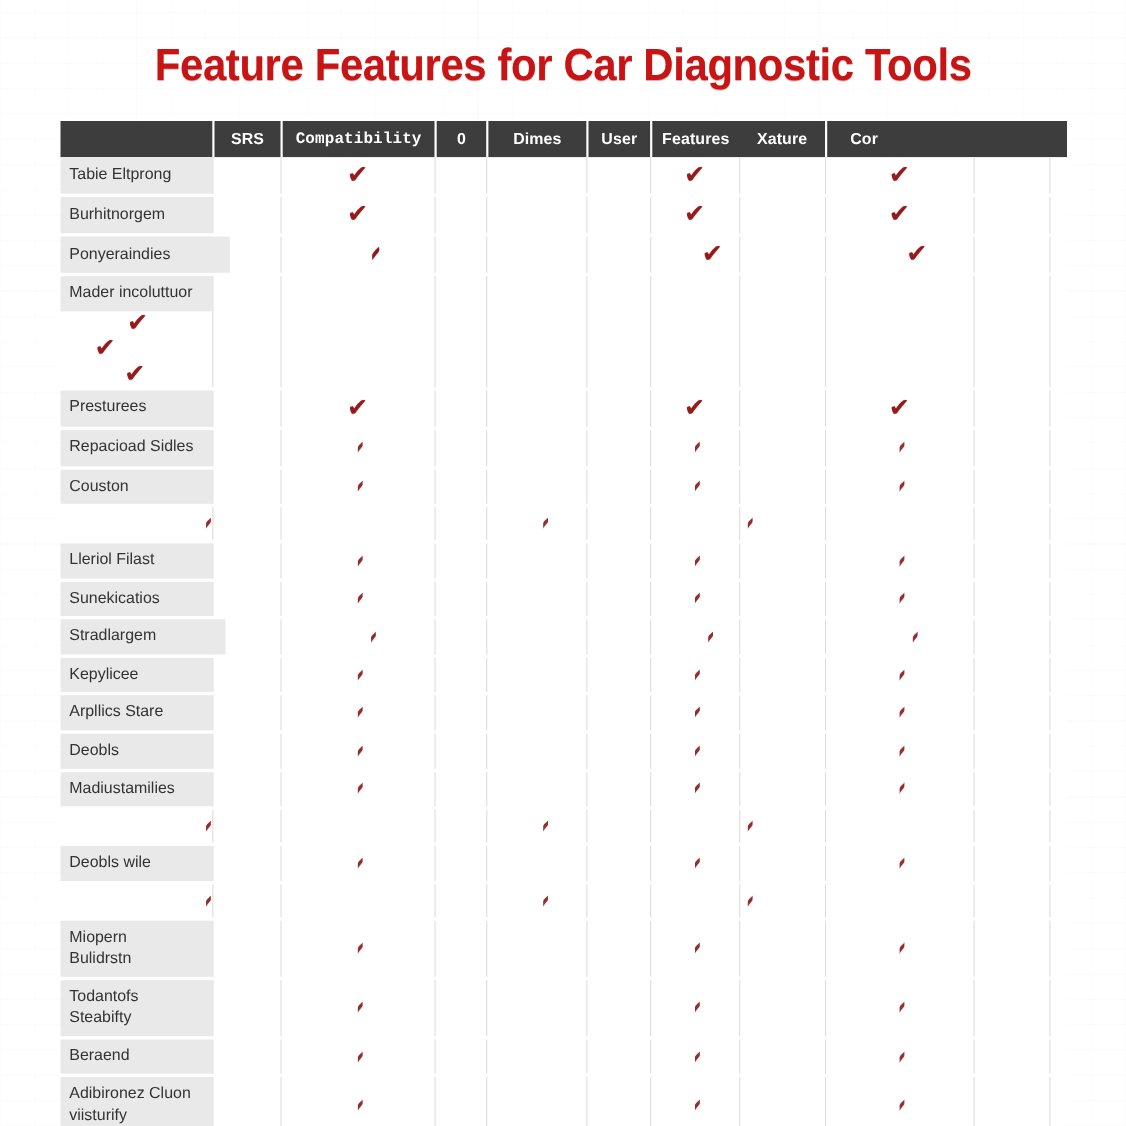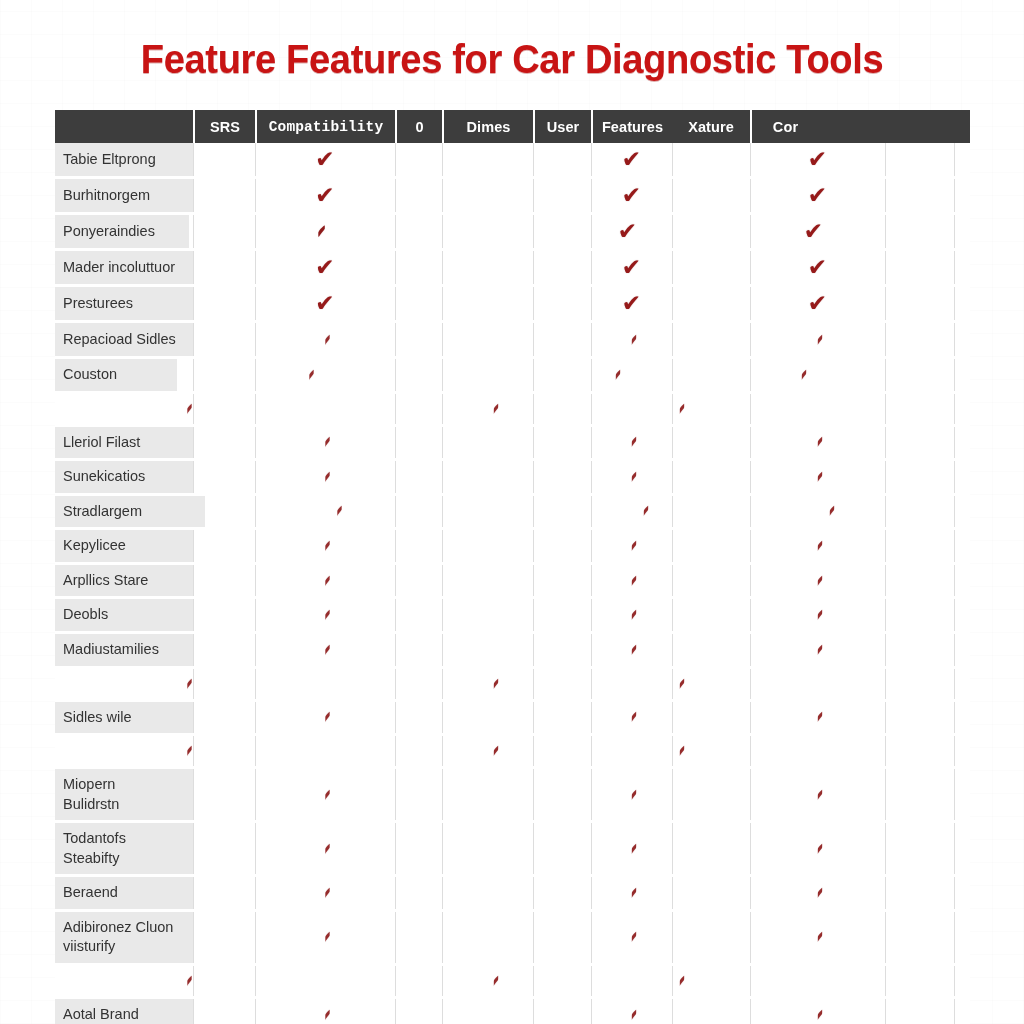--- a/index.html
+++ b/index.html
@@ -223,101 +223,101 @@
           <div class="cell" style="width: 81px;">
             <span class="check big">✔</span>
           </div>
           <div class="cell" style="width: 78px;"></div>
           <div class="cell" style="width: 135px;">
             <span class="check big">✔</span>
           </div>
           <div class="cell" style="width: 69px;"></div>
         </div>
         <div class="trow" style="min-height: 33px;">
-          <div class="rowlabel" style="width: 134px;">
+          <div class="rowlabel" style="width: 154px;">
             <span>Ponyeraindies</span>
           </div>
           <div class="cell" style="width: 62px;"></div>
           <div class="cell" style="width: 140px;">
             <span class="check half">✔</span>
           </div>
           <div class="cell" style="width: 47px;"></div>
           <div class="cell" style="width: 91px;"></div>
           <div class="cell" style="width: 58px;"></div>
           <div class="cell" style="width: 81px;">
             <span class="check big">✔</span>
           </div>
           <div class="cell" style="width: 78px;"></div>
           <div class="cell" style="width: 135px;">
             <span class="check big">✔</span>
           </div>
           <div class="cell" style="width: 69px;"></div>
         </div>
+        <div class="trow" style="min-height: 33px; flex-direction: column;">
+          <div class="rowlabel" style="width: 138px;">
+            <span>Mader incoluttuor</span>
+          </div>
+          <div class="cell" style="width: 62px;"></div>
+          <div class="cell" style="width: 140px;">
+            <span class="check big">✔</span>
+          </div>
+          <div class="cell" style="width: 47px;"></div>
+          <div class="cell" style="width: 91px;"></div>
+          <div class="cell" style="width: 58px;"></div>
+          <div class="cell" style="width: 81px;">
+            <span class="check big">✔</span>
+          </div>
+          <div class="cell" style="width: 78px;"></div>
+          <div class="cell" style="width: 135px;">
+            <span class="check big">✔</span>
+          </div>
+          <div class="cell" style="width: 69px;"></div>
+        </div>
         <div class="trow" style="min-height: 33px;">
           <div class="rowlabel" style="width: 138px;">
-            <span>Mader incoluttuor</span>
+            <span>Presturees</span>
           </div>
           <div class="cell" style="width: 62px;"></div>
           <div class="cell" style="width: 140px;">
             <span class="check big">✔</span>
           </div>
           <div class="cell" style="width: 47px;"></div>
           <div class="cell" style="width: 91px;"></div>
           <div class="cell" style="width: 58px;"></div>
           <div class="cell" style="width: 81px;">
             <span class="check big">✔</span>
           </div>
           <div class="cell" style="width: 78px;"></div>
           <div class="cell" style="width: 135px;">
             <span class="check big">✔</span>
           </div>
           <div class="cell" style="width: 69px;"></div>
         </div>
         <div class="trow" style="min-height: 33px;">
           <div class="rowlabel" style="width: 138px;">
-            <span>Presturees</span>
-          </div>
-          <div class="cell" style="width: 62px;"></div>
-          <div class="cell" style="width: 140px;">
-            <span class="check big">✔</span>
-          </div>
-          <div class="cell" style="width: 47px;"></div>
-          <div class="cell" style="width: 91px;"></div>
-          <div class="cell" style="width: 58px;"></div>
-          <div class="cell" style="width: 81px;">
-            <span class="check big">✔</span>
-          </div>
-          <div class="cell" style="width: 78px;"></div>
-          <div class="cell" style="width: 135px;">
-            <span class="check big">✔</span>
-          </div>
-          <div class="cell" style="width: 69px;"></div>
-        </div>
-        <div class="trow" style="min-height: 33px;">
-          <div class="rowlabel" style="width: 138px;">
             <span>Repacioad Sidles</span>
           </div>
           <div class="cell" style="width: 62px;"></div>
           <div class="cell" style="width: 140px;">
             <span class="check faded">✔</span>
           </div>
           <div class="cell" style="width: 47px;"></div>
           <div class="cell" style="width: 91px;"></div>
           <div class="cell" style="width: 58px;"></div>
           <div class="cell" style="width: 81px;">
             <span class="check faded">✔</span>
           </div>
           <div class="cell" style="width: 78px;"></div>
           <div class="cell" style="width: 135px;">
             <span class="check faded">✔</span>
           </div>
           <div class="cell" style="width: 69px;"></div>
         </div>
         <div class="trow" style="min-height: 30px;">
-          <div class="rowlabel" style="width: 122px;">
+          <div class="rowlabel" style="width: 138px;">
             <span>Couston</span>
           </div>
           <div class="cell" style="width: 62px;"></div>
           <div class="cell" style="width: 140px;">
             <span class="check faded">✔</span>
           </div>
           <div class="cell" style="width: 47px;"></div>
           <div class="cell" style="width: 91px;"></div>
           <div class="cell" style="width: 58px;"></div>
           <div class="cell" style="width: 81px;">
@@ -498,21 +498,21 @@
             <span class="check faded">✔</span>
           </div>
           <div class="cell" style="width: 78px;"></div>
           <div class="cell" style="width: 135px;">
             <span class="check faded">✔</span>
           </div>
           <div class="cell" style="width: 69px;"></div>
         </div>
         <div class="trow" style="min-height: 30px;">
           <div class="rowlabel" style="width: 138px;">
-            <span>Sidles wile</span>
+            <span>Deobls wile</span>
           </div>
           <div class="cell" style="width: 62px;"></div>
           <div class="cell" style="width: 140px;">
             <span class="check faded">✔</span>
           </div>
           <div class="cell" style="width: 47px;"></div>
           <div class="cell" style="width: 91px;"></div>
           <div class="cell" style="width: 58px;"></div>
           <div class="cell" style="width: 81px;">
             <span class="check faded">✔</span>

